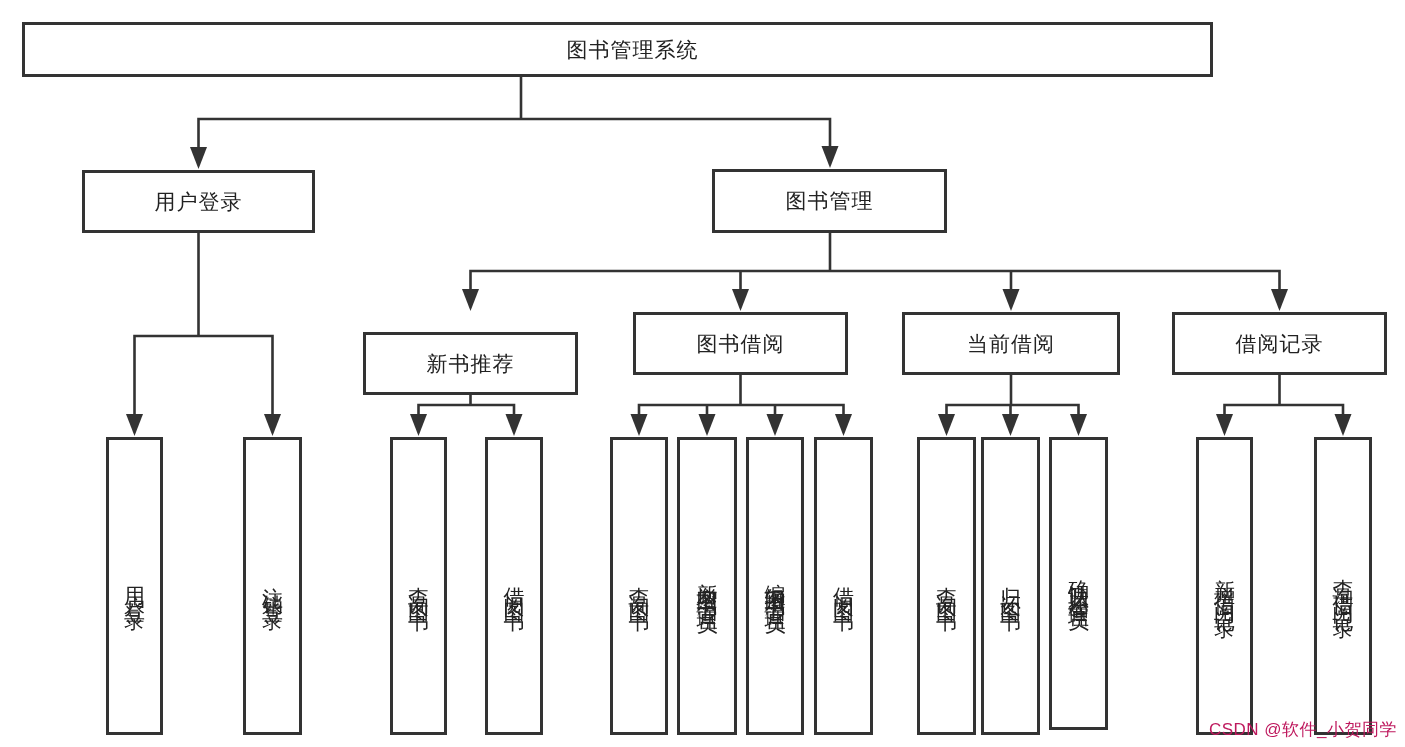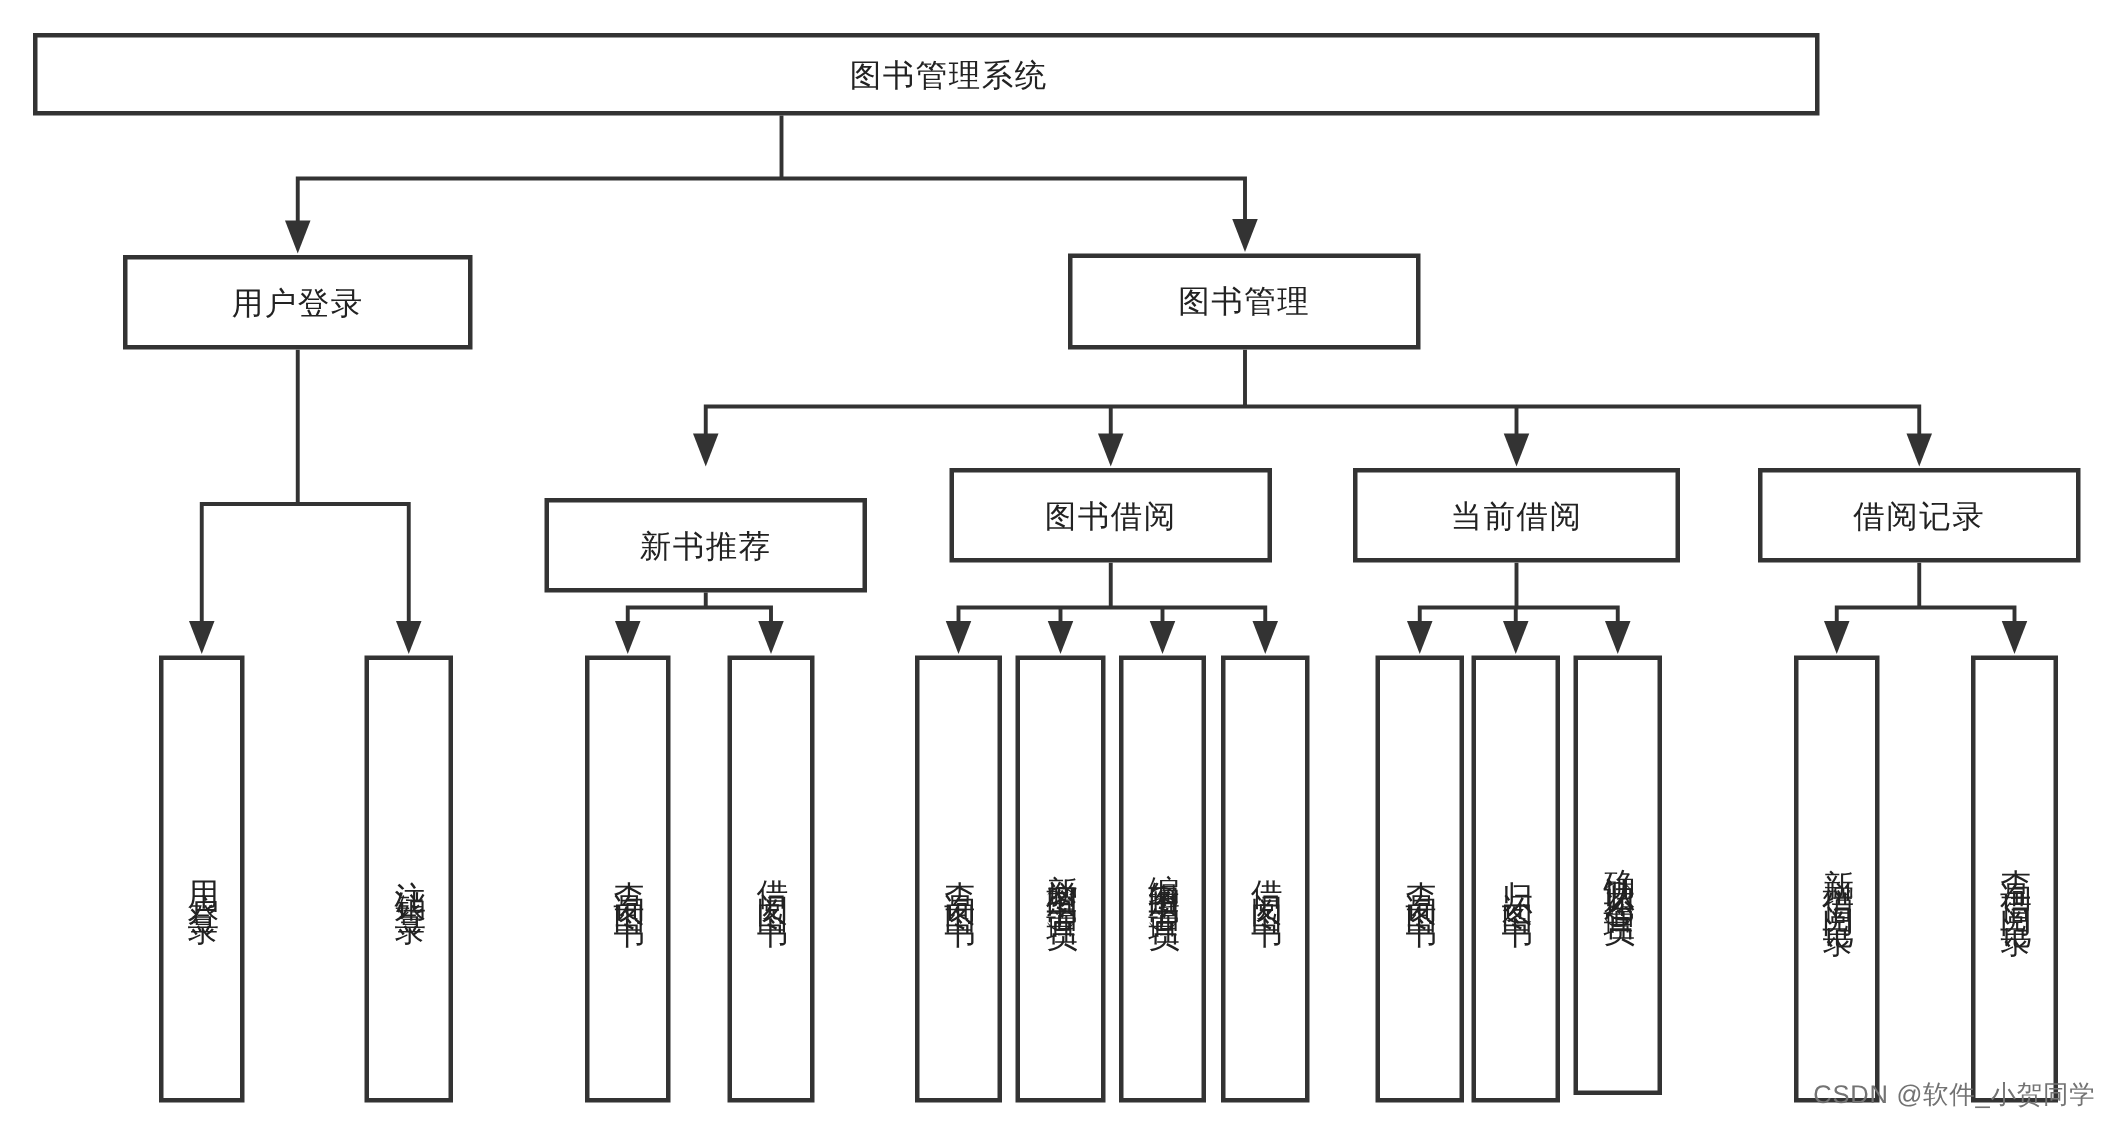--- a/index.html
+++ b/index.html
@@ -40,21 +40,21 @@
   #l-add-book{left:677px;width:60px;}
   #l-edit-book{left:746px;width:58px;}
   #l-borrow-book{left:814px;width:59px;}
   #l-query-book-current{left:917px;width:59px;}
   #l-return-book{left:981px;width:59px;}
   #l-confirm-return{left:1049px;width:59px;height:293px;}
   #l-add-borrow-record{left:1196px;width:57px;}
   #l-query-borrow-record{left:1314px;width:58px;}
   .watermark{
     position:absolute;right:8px;bottom:6px;
-    color:#737373;font-size:17px;letter-spacing:0.5px;
+    color:#be185d;font-size:17px;letter-spacing:0.5px;
   }
 </style>
 </head>
 <body>
 
 <div class="stage">
 
   <svg class="wires" width="1405" height="747" viewBox="0 0 1405 747" aria-hidden="true">
     <g stroke="#333333" stroke-width="2.6" fill="none">
       <path d="M521 64 V119"></path>

